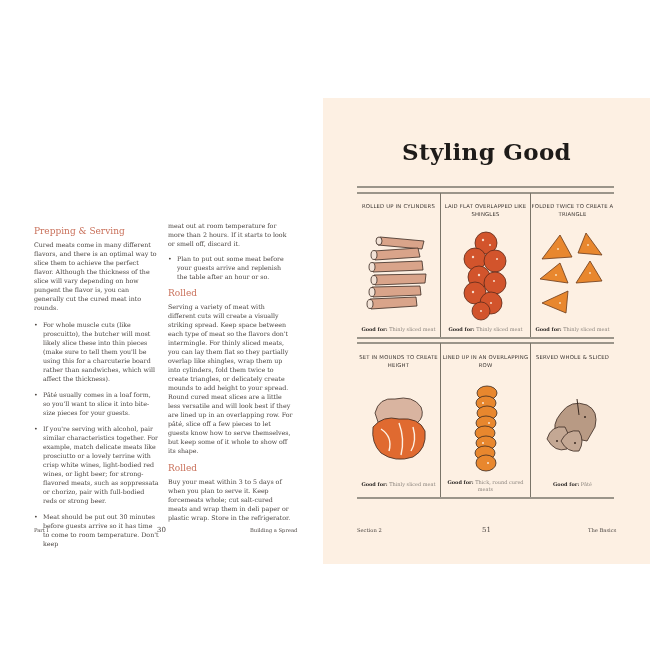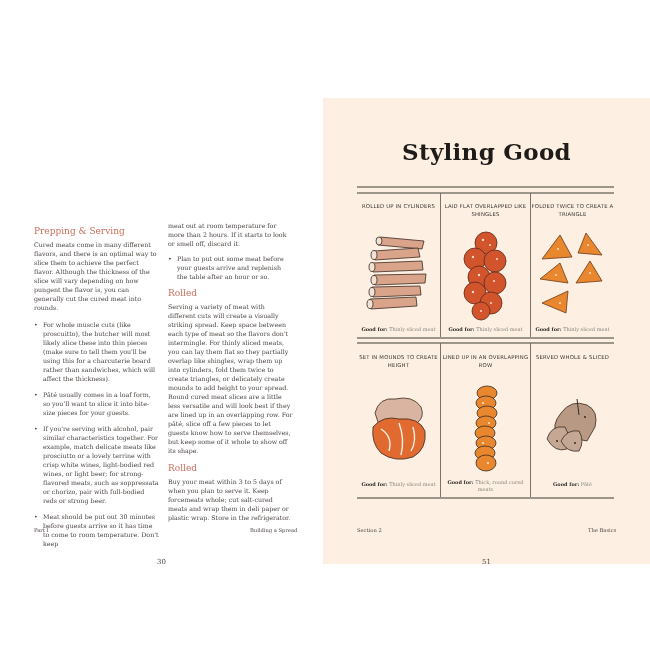--- a/index.html
+++ b/index.html
@@ -9,21 +9,21 @@
   .col{position:absolute;font-size:6.3px;line-height:9px;color:#4a4440;}
   .col1{left:34px;top:226px;width:125px;}
   .col2{left:168px;top:221px;width:125px;}
   .h{font-family:"DejaVu Serif",serif;color:#c9705a;font-size:9px;line-height:11px;margin:0 0 3px 0;font-weight:normal;}
   .p{margin:0;}
   ul{margin:8px 0 0 0;padding:0;list-style:none;}
   li{position:relative;padding-left:9px;margin-bottom:7px;}
   li::before{content:"•";position:absolute;left:0;top:0;color:#4a4440;}
   .gap{height:8px;}
   .footer{position:absolute;font-size:5.2px;color:#4a4440;}
-  .pnum{font-size:7px;margin-top:32px;}
+  .pnum{font-size:7px;}
   .title{position:absolute;left:323px;width:327px;top:138px;text-align:center;font-family:"DejaVu Serif",serif;font-weight:bold;font-size:23px;color:#1e1b19;letter-spacing:0.3px;}
   .hline{position:absolute;height:1.5px;background:#9b958a;left:357px;width:257px;}
   .vline{position:absolute;width:1.2px;background:#7a7468;}
   .cell{position:absolute;text-align:center;}
   .cap{font-family:"DejaVu Sans",sans-serif;font-size:5.3px;line-height:8px;color:#3a3430;letter-spacing:0.2px;text-transform:uppercase;}
   .good{position:absolute;left:0;right:0;font-size:5px;line-height:7px;color:#8a837c;text-align:center;}
   .good b{color:#2e2a27;}
   .illus{position:absolute;left:0;right:0;display:flex;justify-content:center;}
 </style>
 </head>

